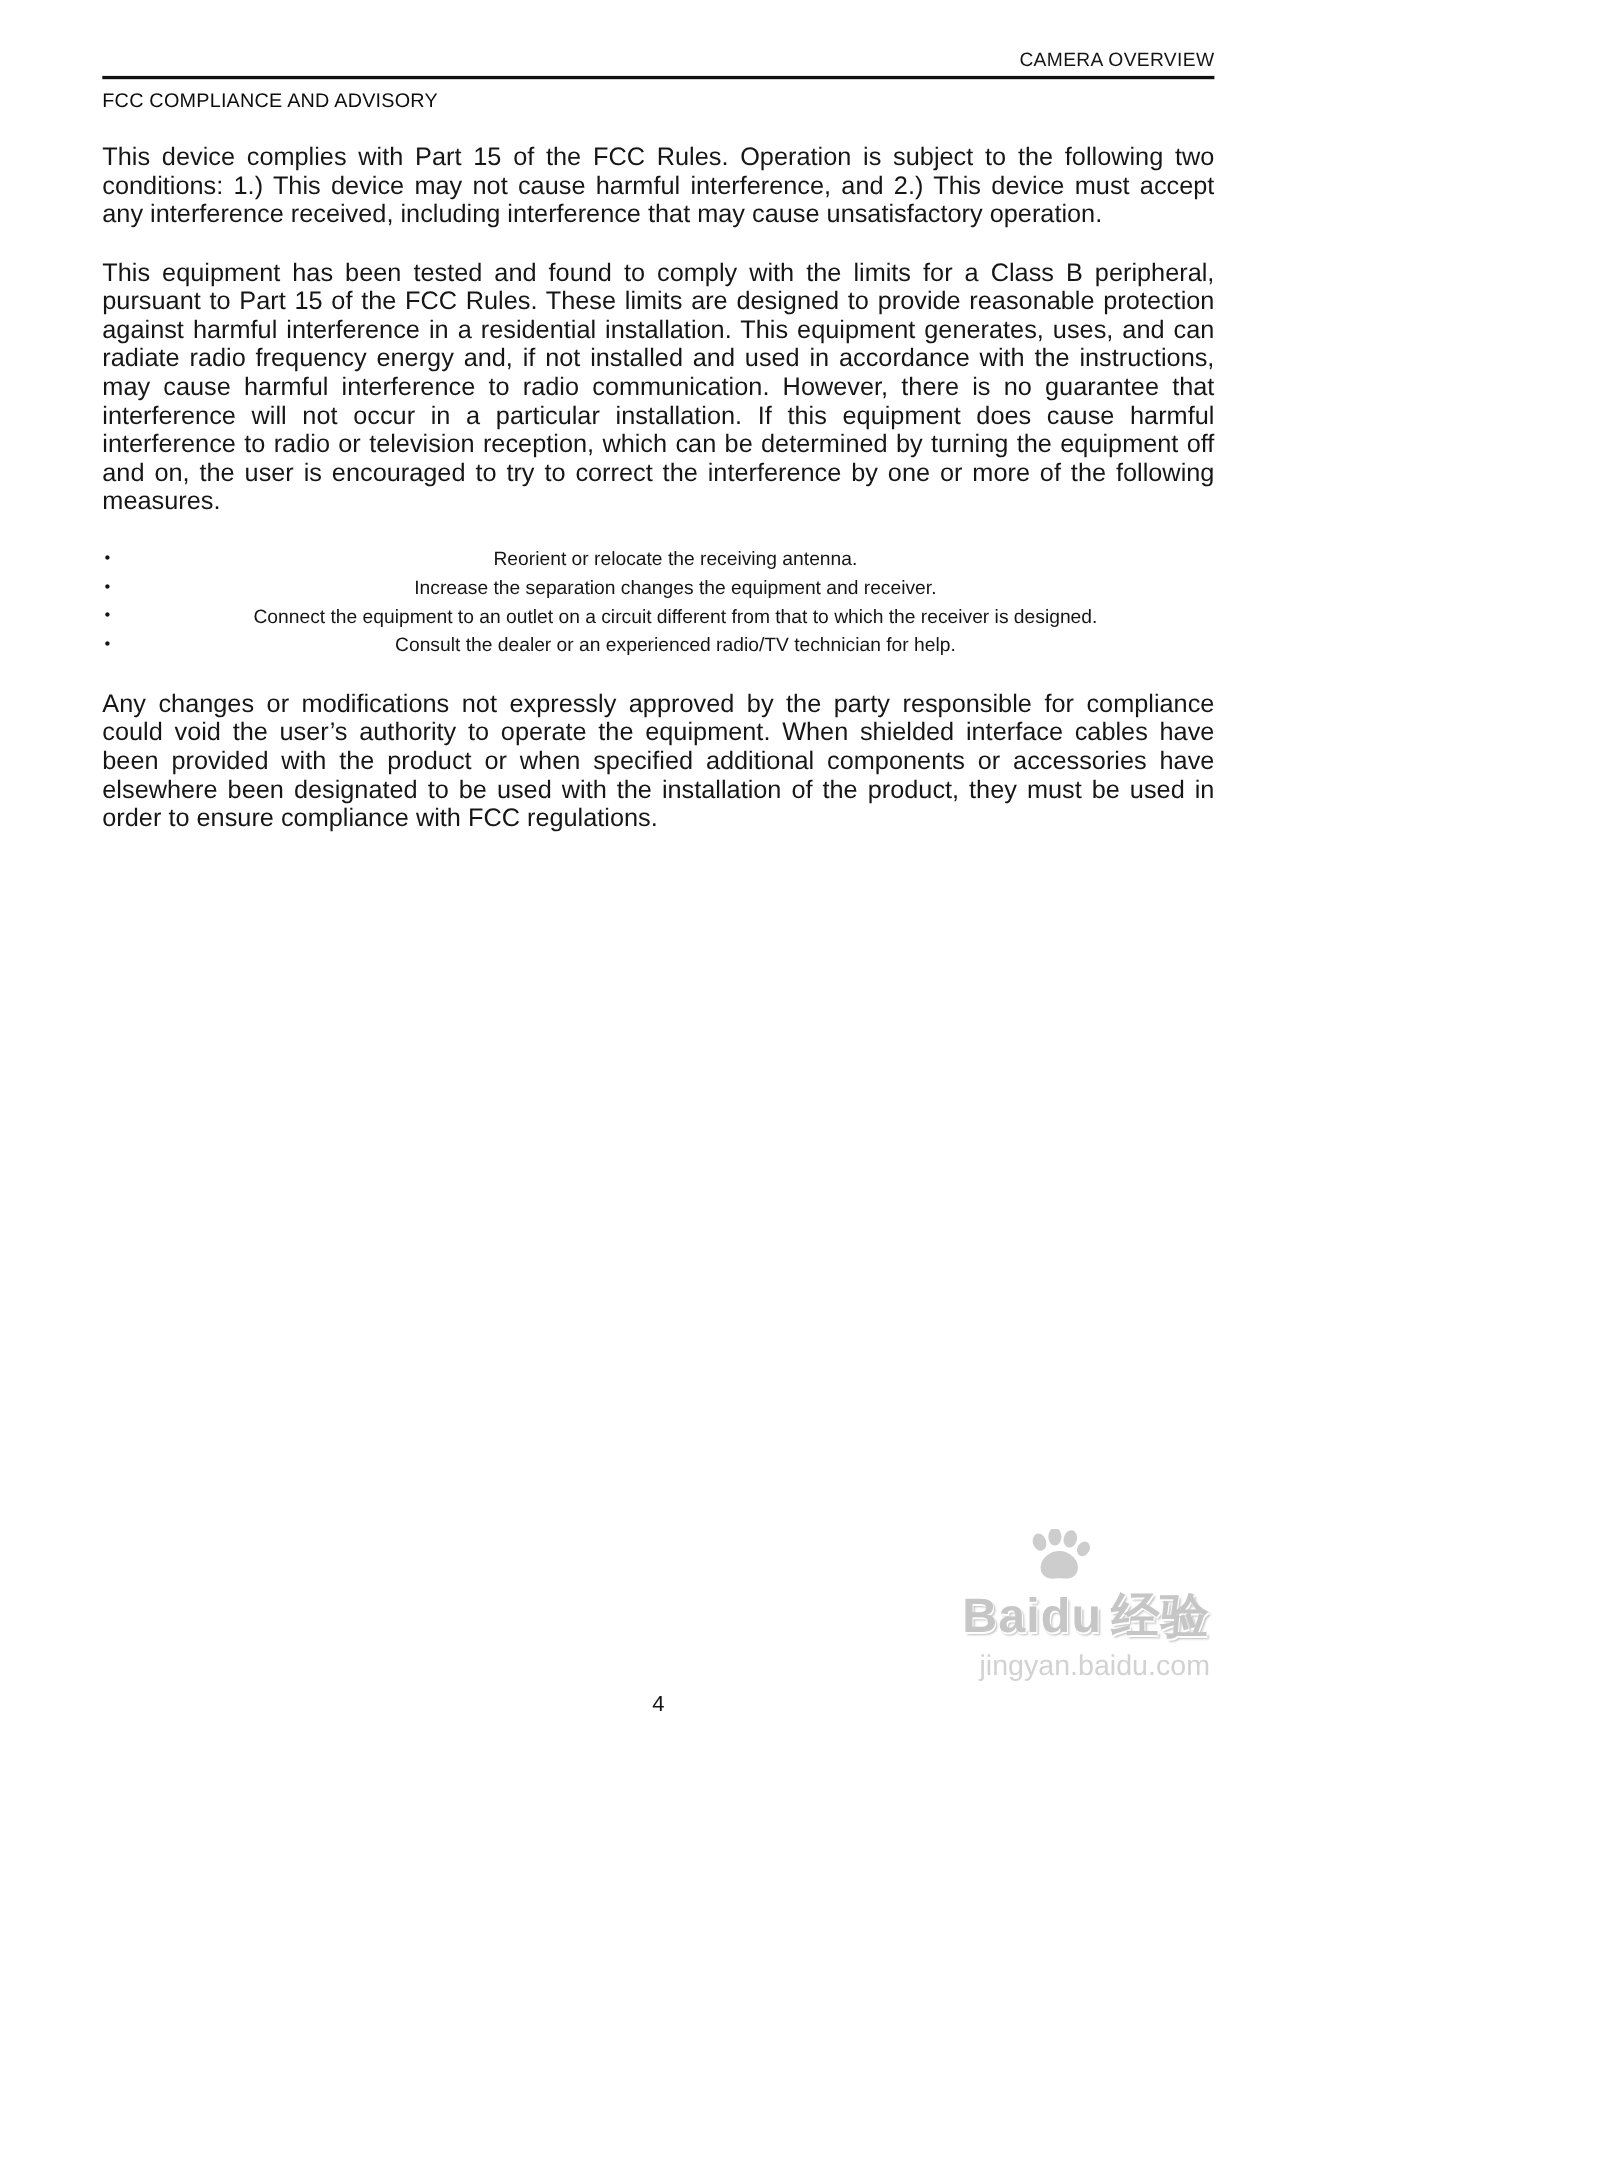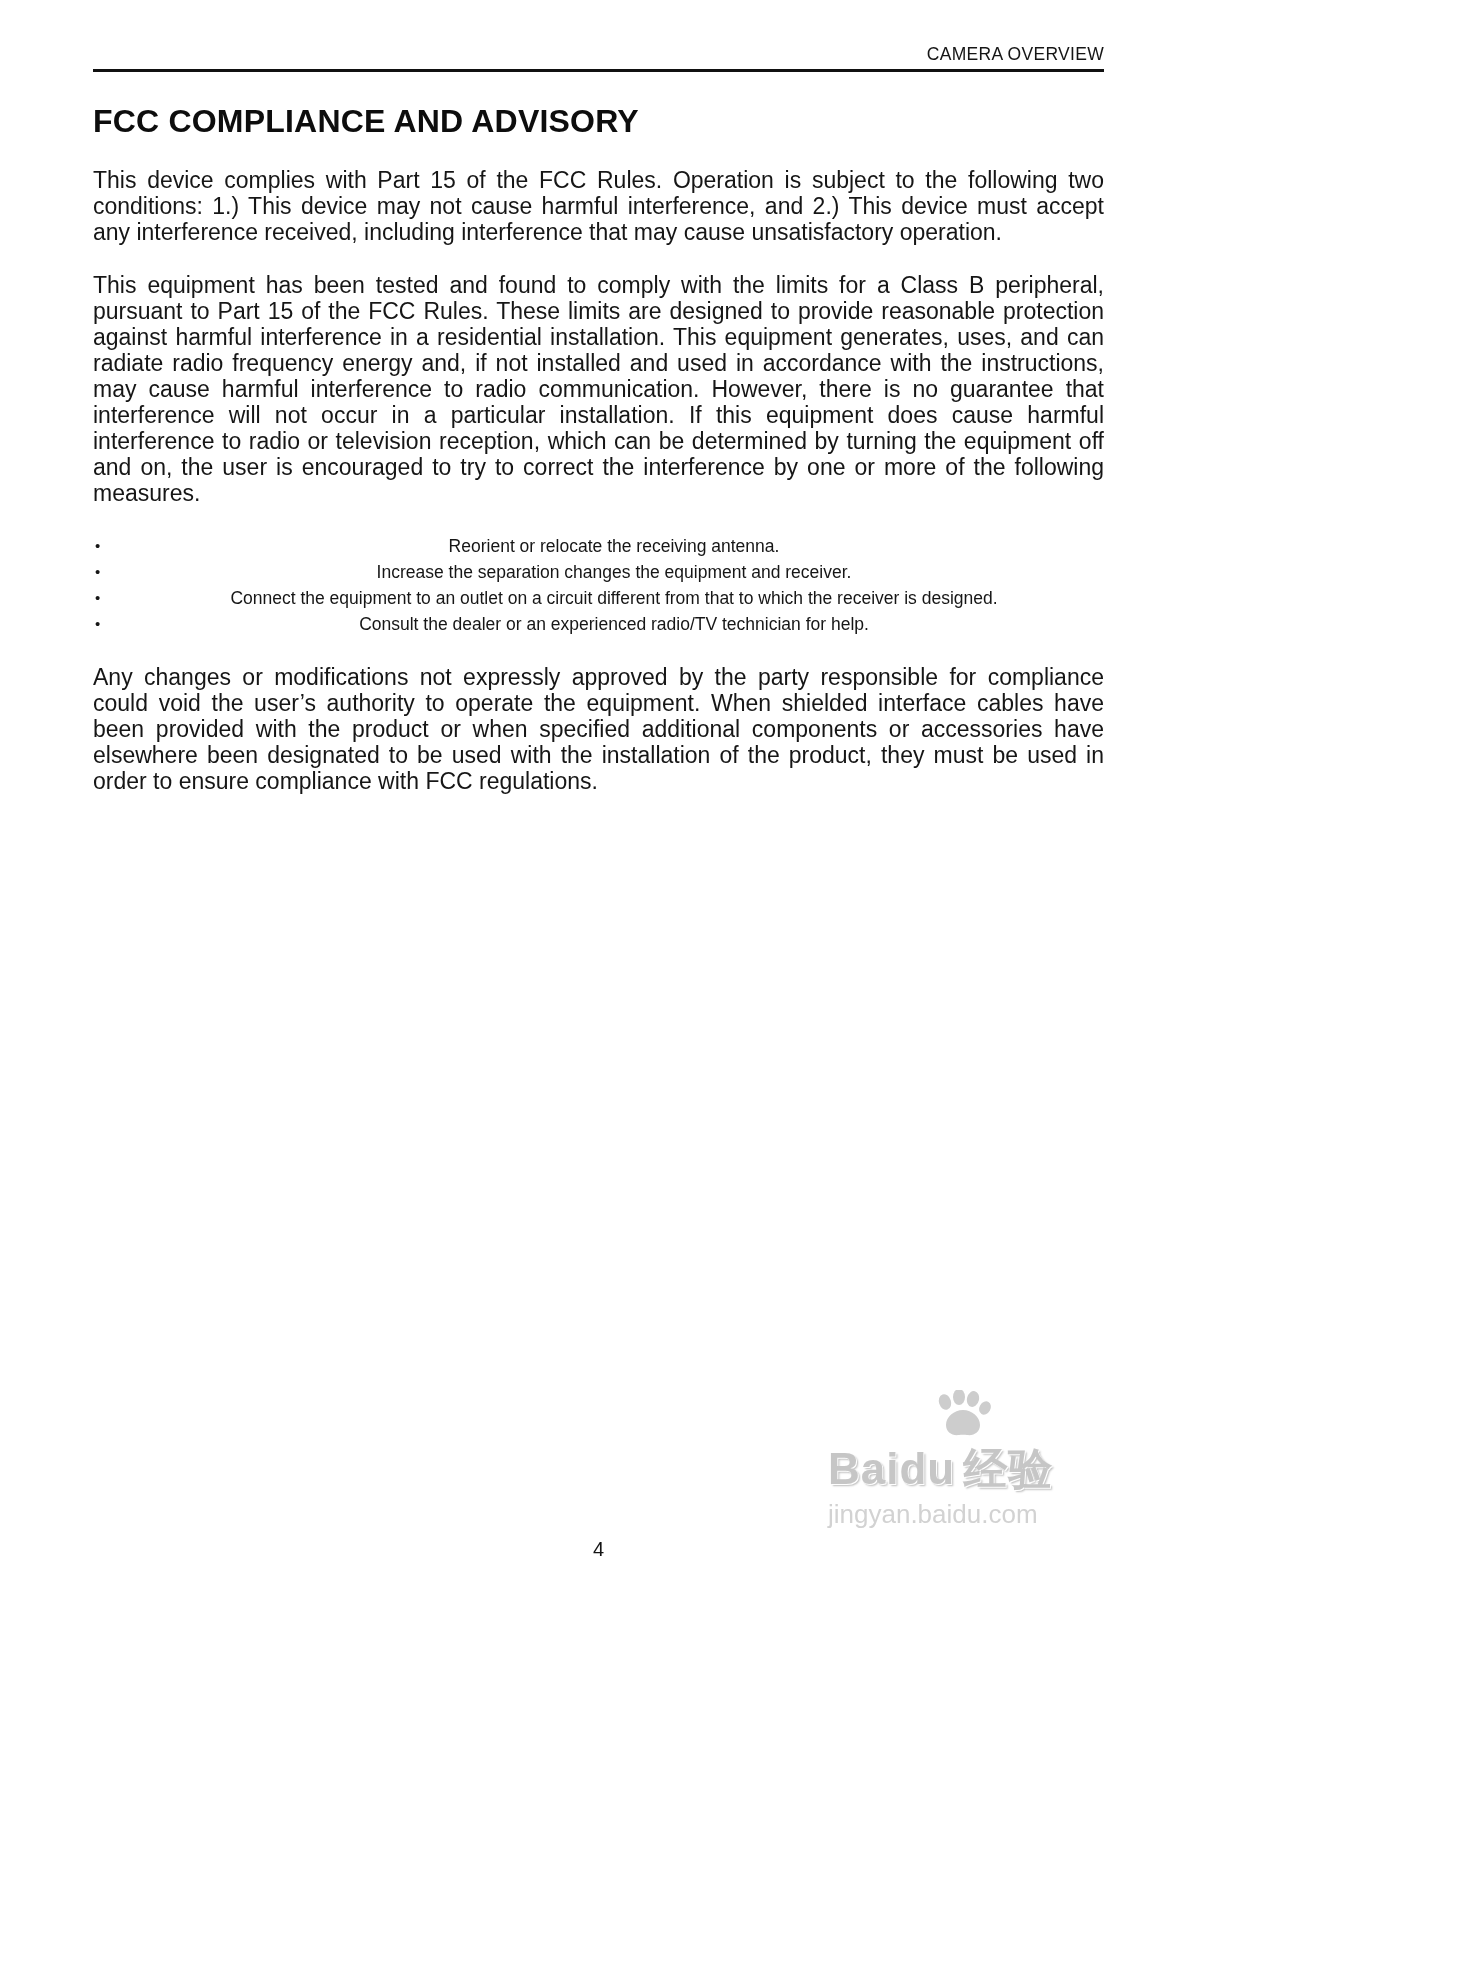--- a/index.html
+++ b/index.html
@@ -27,23 +27,23 @@
     text-align: right;
     font-size: 17.5px;
     letter-spacing: 0.3px;
     color: #151515;
   }
   .header-rule {
     margin-top: 4px;
     border-bottom: 3px solid #111111;
   }
   .doc-title {
-    margin-top: 31px;
-    font-size: 32px;
-    font-weight: bold;
+    margin-top: 9px;
+    font-size: 18px;
+    font-weight: normal;
     letter-spacing: 0.2px;
     color: #0d0d0d;
   }
   .para {
     margin-top: 27px;
     font-size: 23px;
     line-height: 26px;
     text-align: justify;
     color: #161616;
   }
@@ -75,21 +75,21 @@
     width: 1011px;
     text-align: center;
     font-size: 20px;
     color: #141414;
   }
   .watermark {
     position: absolute;
     left: 828px;
     top: 1390px;
     width: 272px;
-    text-align: left;
+    text-align: right;
     color: #c9c9c9;
     user-select: none;
   }
   .wm-paw {
     display: block;
     margin: 0 auto 2px auto;
   }
   .wm-brand {
     font-size: 44px;
     font-weight: bold;

